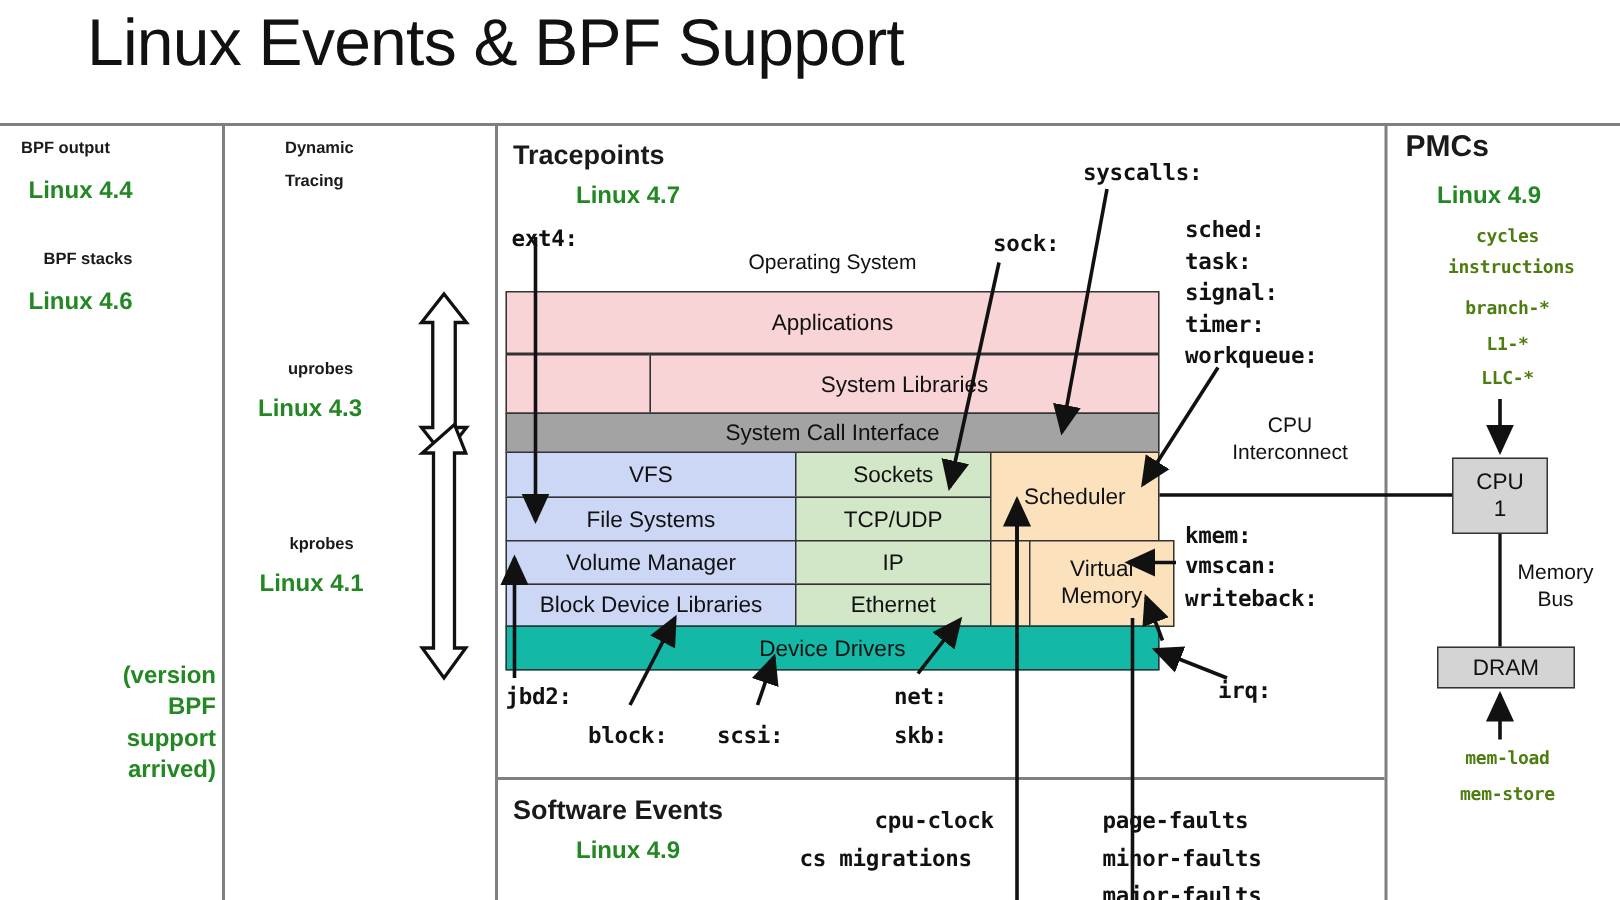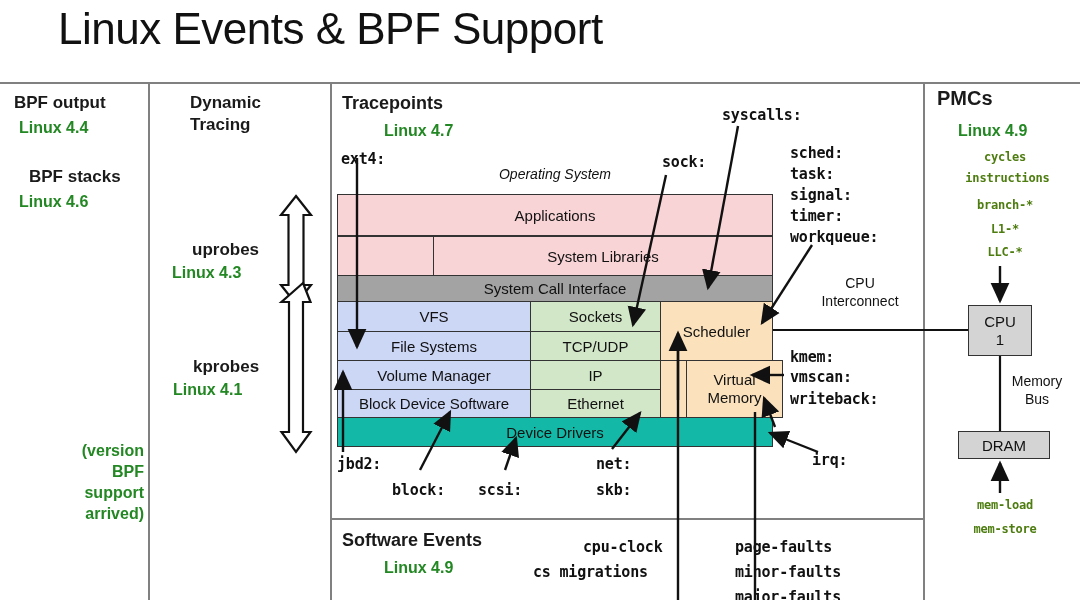--- a/index.html
+++ b/index.html
@@ -17,21 +17,21 @@
     position:absolute;left:58px;top:4px;
     font-size:44px;font-weight:400;color:#111;
     letter-spacing:-0.5px;white-space:nowrap;
   }
 
   
   .hline{position:absolute;background:#808080;height:2px;}
   .vline{position:absolute;background:#808080;width:2px;}
 
   
-  .col-head{position:absolute;font-weight:bold;font-size:17px;color:#1a1a1a;white-space:nowrap;}
+  .col-head{position:absolute;font-weight:bold;font-size:11px;color:#1a1a1a;white-space:nowrap;}
   .ver{position:absolute;font-weight:bold;font-size:16px;color:#238823;white-space:nowrap;}
   .ver-blk{position:absolute;font-weight:bold;font-size:16px;color:#238823;text-align:right;line-height:21px;width:140px;}
 
   
   .mono{position:absolute;font-family:"DejaVu Sans Mono","Liberation Mono",monospace;
         font-size:15px;font-weight:bold;color:#111;white-space:nowrap;letter-spacing:-0.2px;}
   .mono-c{position:absolute;font-family:"DejaVu Sans Mono","Liberation Mono",monospace;
         font-size:12px;font-weight:bold;color:#4d7c0f;white-space:nowrap;text-align:center;letter-spacing:-0.2px;}
 
   
@@ -76,21 +76,21 @@
   <div class="col-head" style="left:190px;top:93px;">Dynamic</div>
   <div class="col-head" style="left:190px;top:115px;">Tracing</div>
   <div class="col-head" style="left:192px;top:240px;">uprobes</div>
   <div class="ver" style="left:172px;top:264px;">Linux 4.3</div>
   <div class="col-head" style="left:193px;top:357px;">kprobes</div>
   <div class="ver" style="left:173px;top:381px;">Linux 4.1</div>
 
   <div class="col-head" style="left:342px;top:93px;font-size:18px;">Tracepoints</div>
   <div class="ver" style="left:384px;top:122px;">Linux 4.7</div>
 
-  <div class="plain" style="left:480px;top:166px;width:150px;font-style:italic;">Operating System</div>
+  <div class="plain" style="left:480px;top:166px;width:150px;">Operating System</div>
 
   <div class="box pink" style="left:337px;top:194px;width:436px;height:42px;">
       <span>Applications</span>
     </div>
   <div class="box pink" style="left:337px;top:236px;width:97px;height:40px;"></div>
   <div class="box pink" style="left:433px;top:236px;width:340px;height:40px;">
       <span>System Libraries</span>
     </div>
   <div class="box yellow" style="left:337px;top:275px;width:436px;height:27px;">
       <span>System Call Interface</span>
@@ -99,21 +99,21 @@
   <div class="box blue" style="left:337px;top:301px;width:194px;height:31px;">
       <span>VFS</span>
     </div>
   <div class="box blue" style="left:337px;top:331px;width:194px;height:30px;">
       <span>File Systems</span>
     </div>
   <div class="box blue" style="left:337px;top:360px;width:194px;height:30px;">
       <span>Volume Manager</span>
     </div>
   <div class="box blue" style="left:337px;top:389px;width:194px;height:29px;">
-      <span>Block Device Software</span>
+      <span>Block Device Libraries</span>
     </div>
 
   <div class="box green" style="left:530px;top:301px;width:131px;height:31px;">
       <span>Sockets</span>
     </div>
   <div class="box green" style="left:530px;top:331px;width:131px;height:30px;">
       <span>TCP/UDP</span>
     </div>
   <div class="box green" style="left:530px;top:360px;width:131px;height:30px;">
       <span>IP</span>

